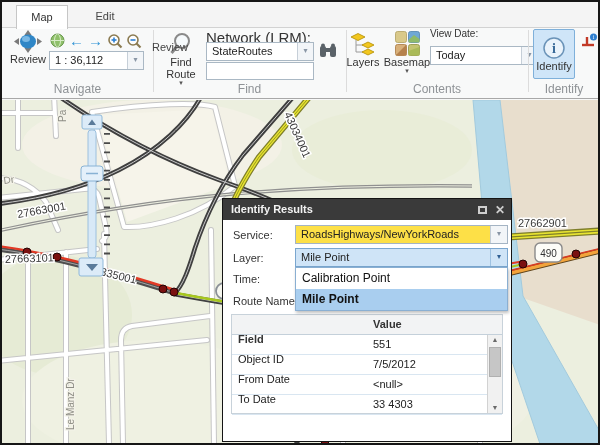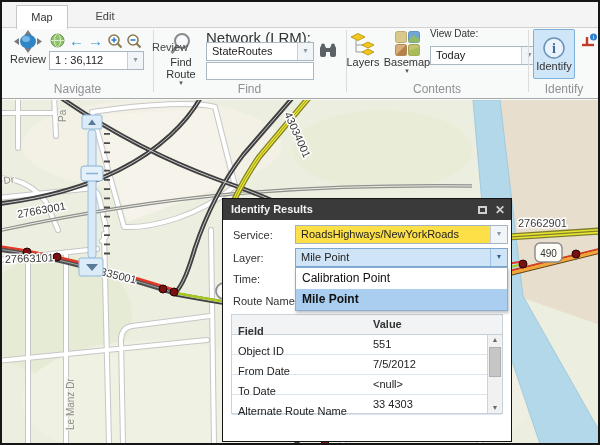--- a/index.html
+++ b/index.html
@@ -41,21 +41,21 @@
   .dcombo { position:absolute; left:72px; width:213px; height:19px; border:1px solid #a4b4c4; background:#fde047; font-size:11px; line-height:17px; padding-left:5px; color:#222; }
   .dcombo .arrowbox { position:absolute; right:0; top:0; bottom:0; width:17px; border-left:1px solid #c2ccd6; background:#f2f5f8; color:#8895a5; font-size:8px; text-align:center; line-height:16px; }
   .dcombo.focused { background:#cfe4f7; border-color:#7aa6cf; }
   .dcombo.focused .arrowbox { background:#cfe4f7; border-left-color:#9fc2e2; color:#2f5f94; }
   .popup { position:absolute; left:72px; top:47px; width:213px; height:44px; border:1px solid #8aafd2; background:#fff; box-shadow:1px 2px 3px rgba(0,0,0,.25); z-index:5; }
   .opt { height:21px; line-height:21px; padding-left:6px; font-size:12px; color:#111; }
   .opt.sel { background:#a9ceef; font-weight:bold; }
   .dtable { position:absolute; left:8px; top:94px; width:272px; height:100px; border:1px solid #c8d2da; }
   .thead { position:relative; height:20px; background:#f2f3f4; border-bottom:1px solid #c4d0da; font-size:11px; font-weight:bold; color:#333; }
   .trow { position:relative; height:20px; border-bottom:1px solid #d9e6f1; font-size:11px; color:#222; }
-  .cfield { position:absolute; left:6px; top:10px; }
+  .cfield { position:absolute; left:6px; top:18px; }
   .cvalue { position:absolute; left:141px; top:3px; }
   .scroll { position:absolute; right:0; top:20px; bottom:0; width:15px; background:#f1f1f1; border-left:1px solid #d2d2d2; }
   .scr-arrow { position:absolute; left:0; right:0; text-align:center; font-size:7px; color:#6a6a6a; line-height:10px; }
   .scr-thumb { position:absolute; left:1px; right:1px; top:12px; height:30px; background:#c6c6c6; border:1px solid #b0b0b0; }
   .pager { position:absolute; left:0; right:0; top:198px; height:18px; display:flex; justify-content:center; align-items:center; gap:7px; font-size:11px; color:#333; }
   .pgbtn { display:flex; align-items:center; }
   .pgbar { width:2px; height:9px; background:currentColor; margin:0 1px; }
   .tri-l { width:0; height:0; border-top:5px solid transparent; border-bottom:5px solid transparent; border-right:8px solid currentColor; }
   .tri-r { width:0; height:0; border-top:5px solid transparent; border-bottom:5px solid transparent; border-left:8px solid currentColor; }
   .pale { color:#a4c8e6; }
@@ -330,21 +330,20 @@
           </div>
           <div class="trow">
             <span class="cfield">From Date</span>
             <span class="cvalue">7/5/2012</span>
           </div>
           <div class="trow">
             <span class="cfield">To Date</span>
             <span class="cvalue">&lt;null&gt;</span>
           </div>
           <div class="trow">
-            <span class="cfield">Alternate Route Name</span>
             <span class="cvalue">33 4303</span>
           </div>
           <div class="scroll">
             <span class="scr-arrow" style="top:0;">▲</span>
             <div class="scr-thumb"></div>
             <span class="scr-arrow" style="bottom:0;">▼</span>
           </div>
         </div>
 
       </div>

